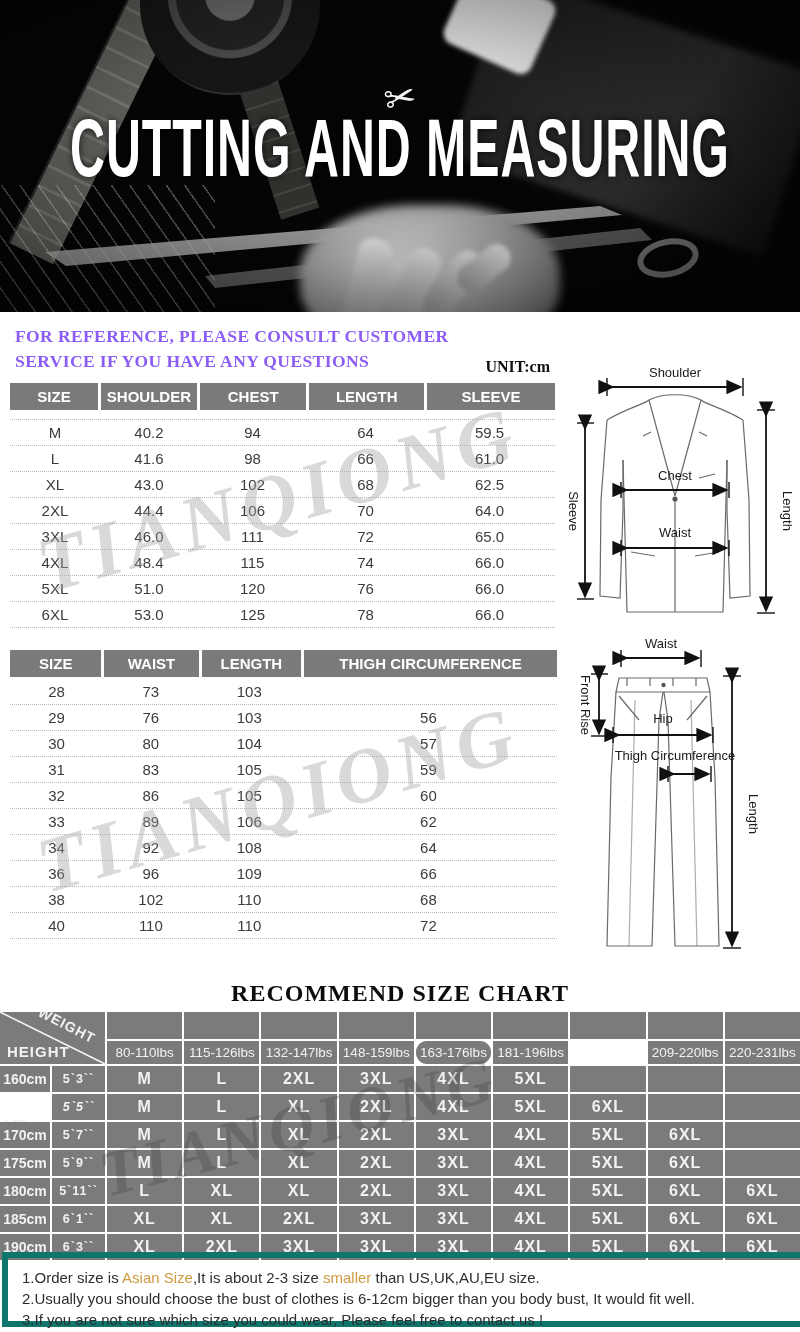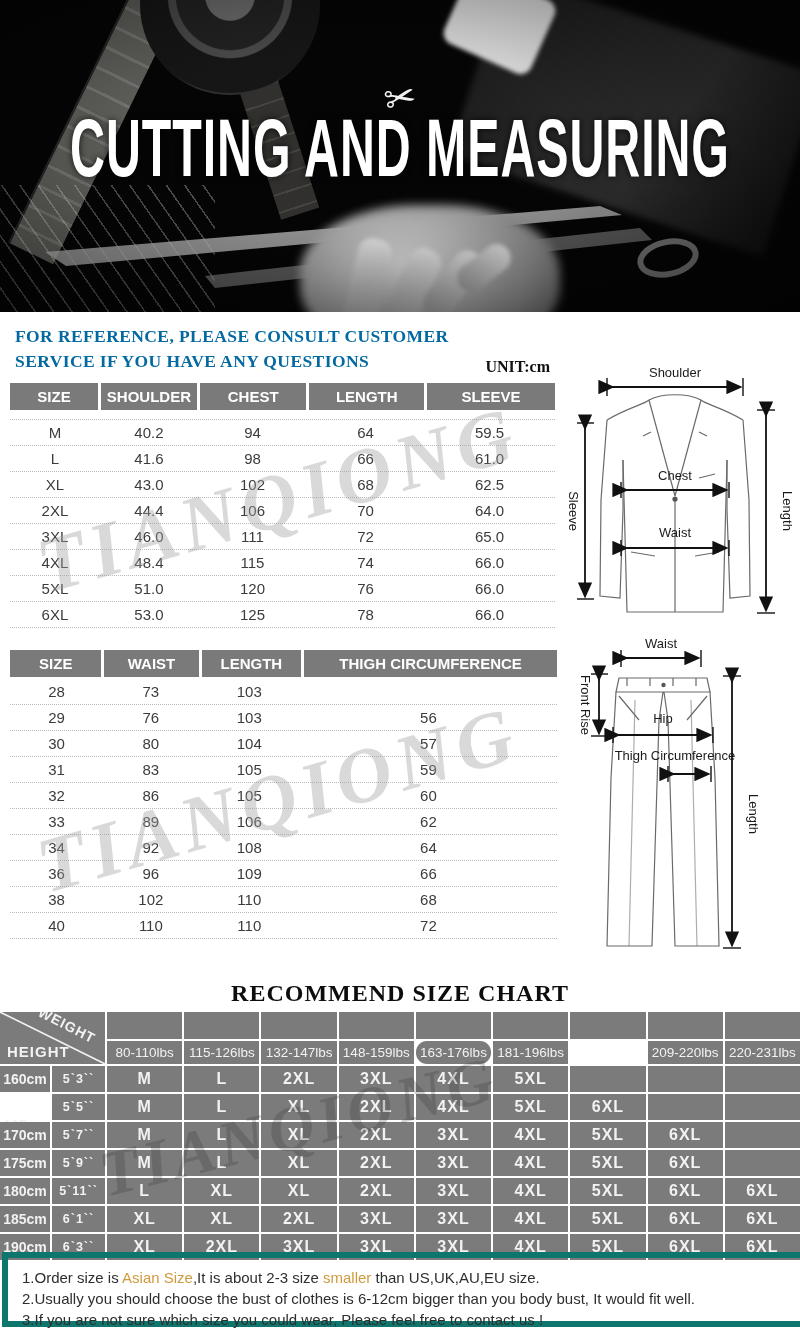--- a/index.html
+++ b/index.html
@@ -31,21 +31,21 @@
   .hero .vignette{position:absolute;inset:0;
     background:radial-gradient(ellipse at 45% 45%, rgba(0,0,0,0) 35%, rgba(0,0,0,.55) 100%);}
   .hero .scissors{position:absolute;left:0;top:76px;width:800px;text-align:center;color:#f2f2f2;
     font-size:38px;transform:rotate(-12deg);}
   .hero .title{position:absolute;left:0;top:118px;width:800px;text-align:center;color:#fff;
     font-family:"Liberation Sans",sans-serif;font-weight:700;font-size:52px;letter-spacing:1px;
     transform:scale(.93,1.58);transform-origin:50% 50%;white-space:nowrap;
     text-shadow:0 0 6px rgba(0,0,0,.8);}
 
   
-  .intro{position:absolute;left:15px;top:324px;width:450px;color:#0369a1;
+  .intro{position:absolute;left:15px;top:324px;width:450px;color:#8b5cf6;
     font-family:"Liberation Serif",serif;font-weight:700;font-size:17.5px;line-height:1.45;letter-spacing:.4px;}
   .unit{position:absolute;left:430px;top:358px;width:120px;text-align:right;color:#101010;
     font-family:"Liberation Serif",serif;font-weight:700;font-size:16px;}
 
   
   .sztable{position:absolute;}
   .thead{display:flex;gap:3px;}
   .hc{background:#7a7a7a;color:#fff;font-weight:700;font-size:15px;height:27px;line-height:27px;
       text-align:center;}
   .tbody .trow{display:flex;border-bottom:1px dotted #b9b9b9;height:25px;align-items:center;}
@@ -382,21 +382,21 @@
       <div class="cell sz" style="grid-area: 3 / 3;">M</div>
       <div class="cell sz" style="grid-area: 3 / 4;">L</div>
       <div class="cell sz" style="grid-area: 3 / 5;">2XL</div>
       <div class="cell sz" style="grid-area: 3 / 6;">3XL</div>
       <div class="cell sz" style="grid-area: 3 / 7;">4XL</div>
       <div class="cell sz" style="grid-area: 3 / 8;">5XL</div>
       <div class="cell sz" style="grid-area: 3 / 9;"></div>
       <div class="cell sz" style="grid-area: 3 / 10;"></div>
       <div class="cell sz" style="grid-area: 3 / 11;"></div>
       <div class="cell cm" style="grid-area: 4 / 1; margin-top: 31px;">165cm</div>
-      <div class="cell ft" style="grid-area: 4 / 2;">5`5``</div>
+      <div class="cell ft" style="grid-area: 4 / 2; font-style: italic;">5`5``</div>
       <div class="cell sz" style="grid-area: 4 / 3;">M</div>
       <div class="cell sz" style="grid-area: 4 / 4;">L</div>
       <div class="cell sz" style="grid-area: 4 / 5;">XL</div>
       <div class="cell sz" style="grid-area: 4 / 6;">2XL</div>
       <div class="cell sz" style="grid-area: 4 / 7;">4XL</div>
       <div class="cell sz" style="grid-area: 4 / 8;">5XL</div>
       <div class="cell sz" style="grid-area: 4 / 9;">6XL</div>
       <div class="cell sz" style="grid-area: 4 / 10;"></div>
       <div class="cell sz" style="grid-area: 4 / 11;"></div>
       <div class="cell cm" style="grid-area: 5 / 1;">170cm</div>

